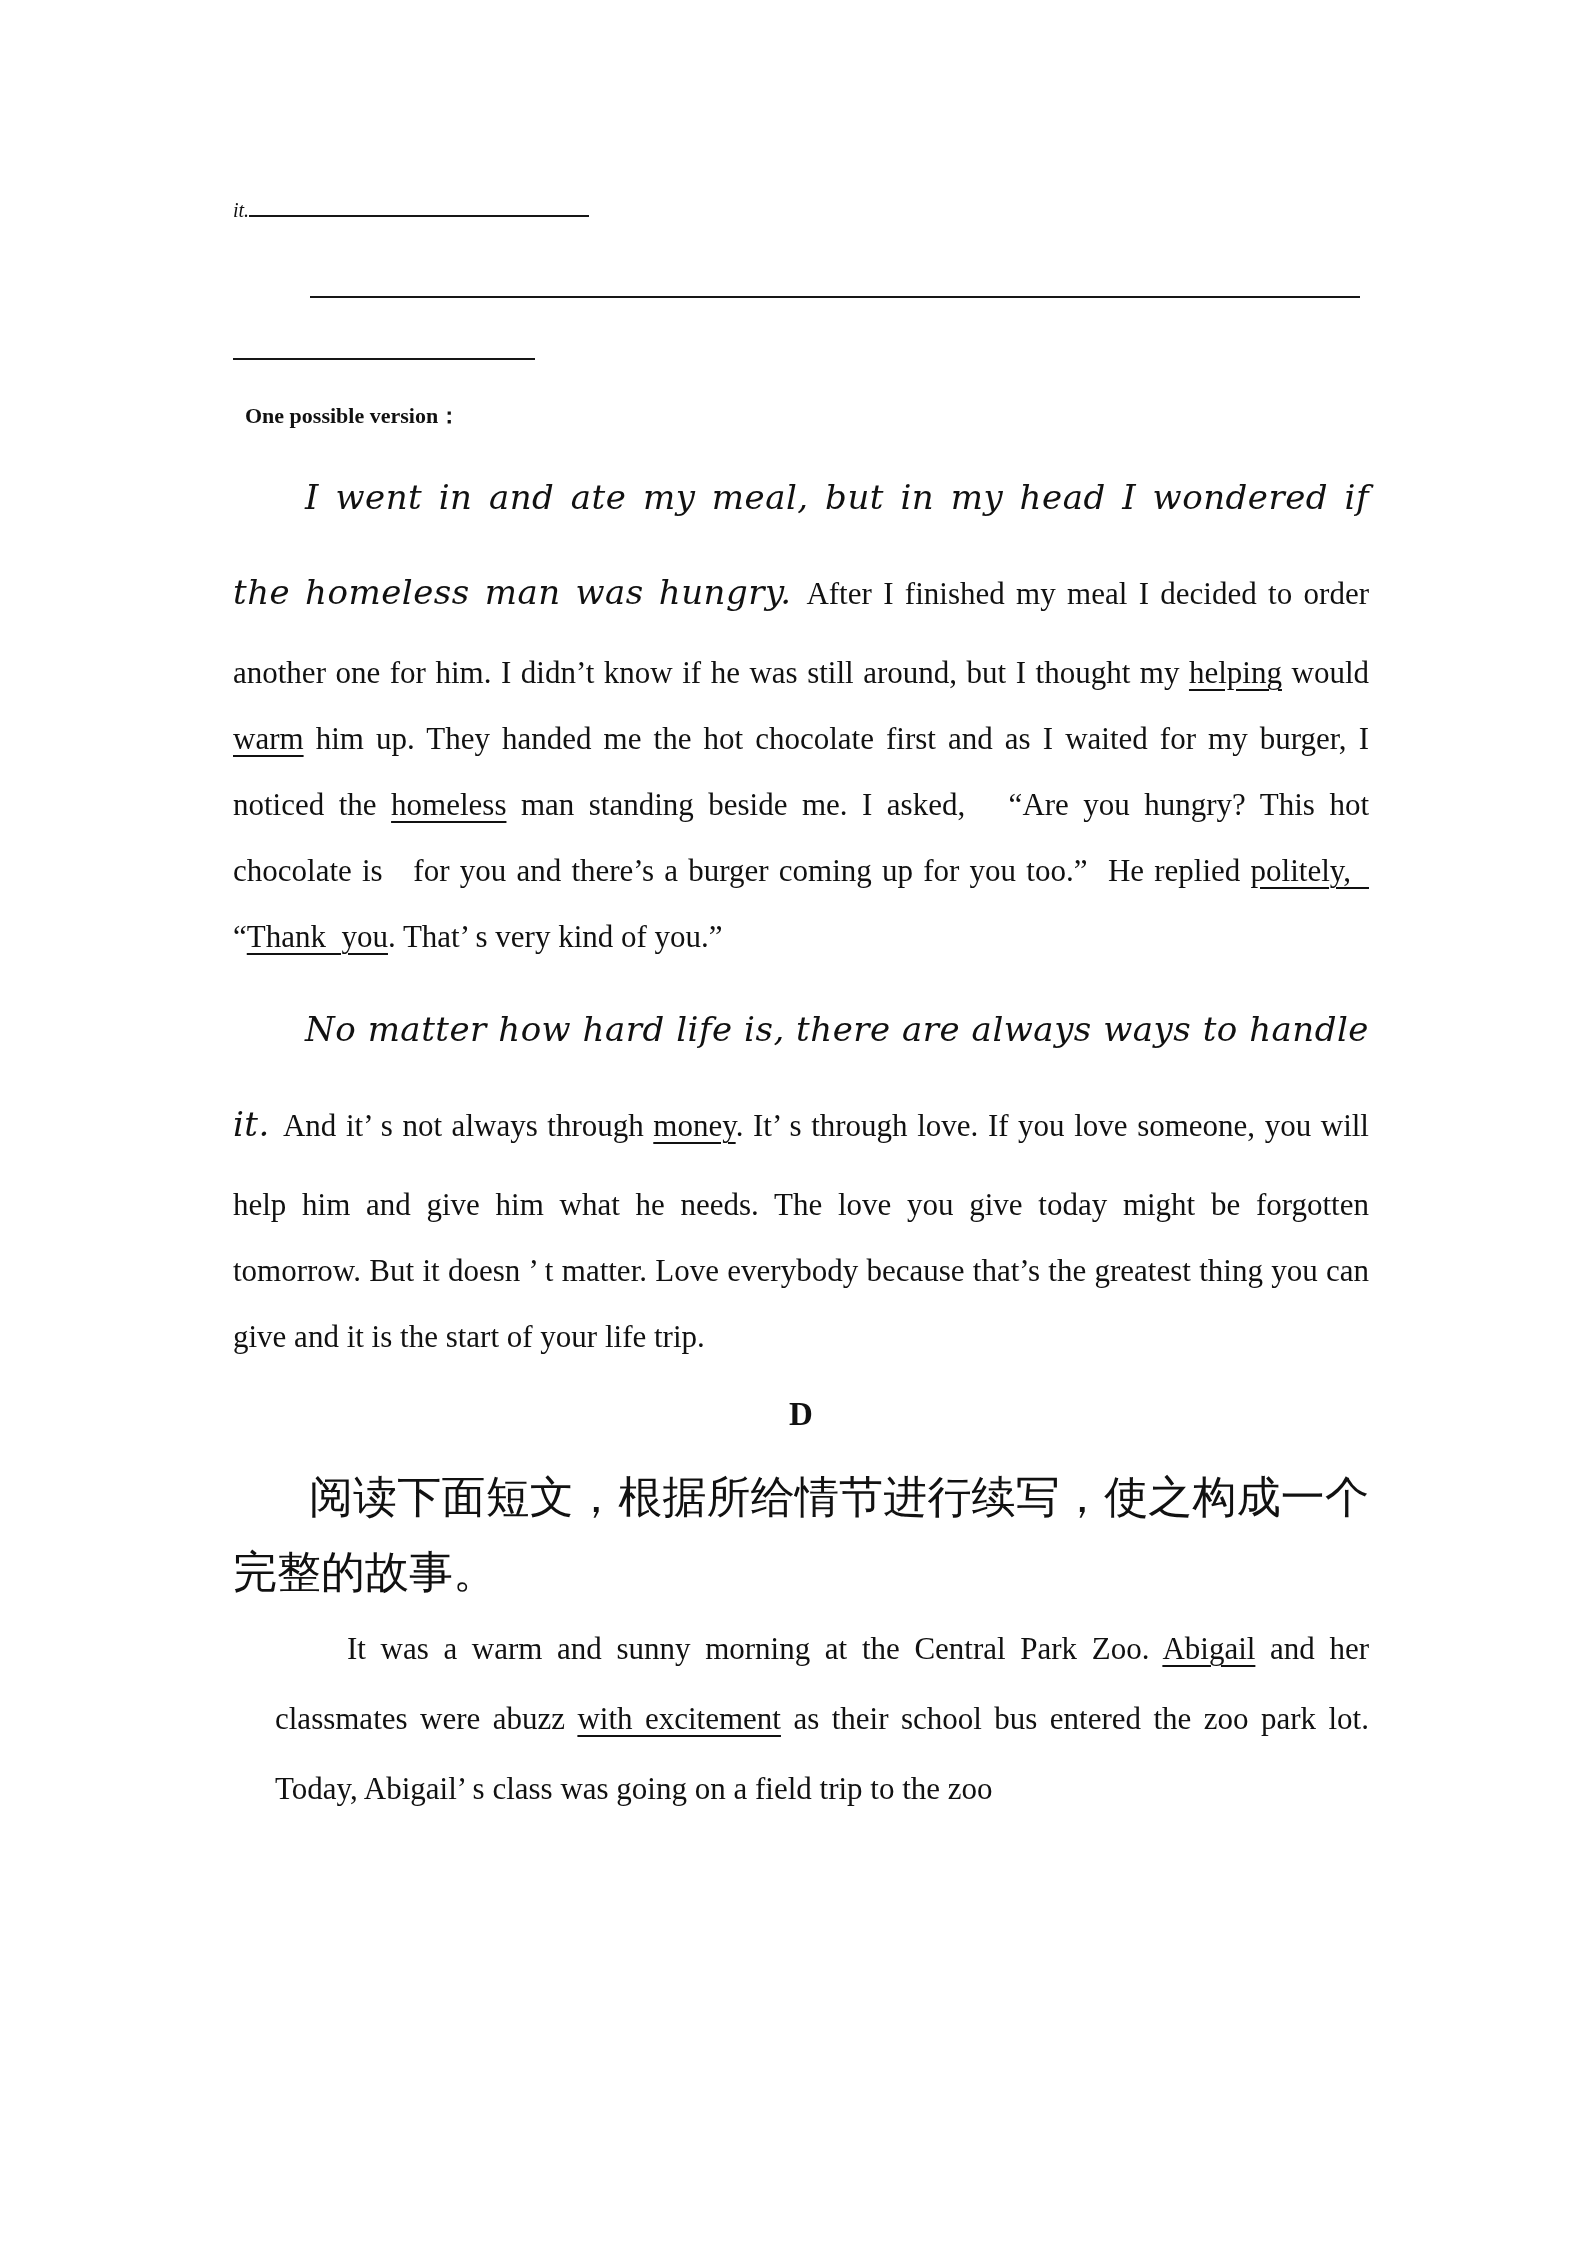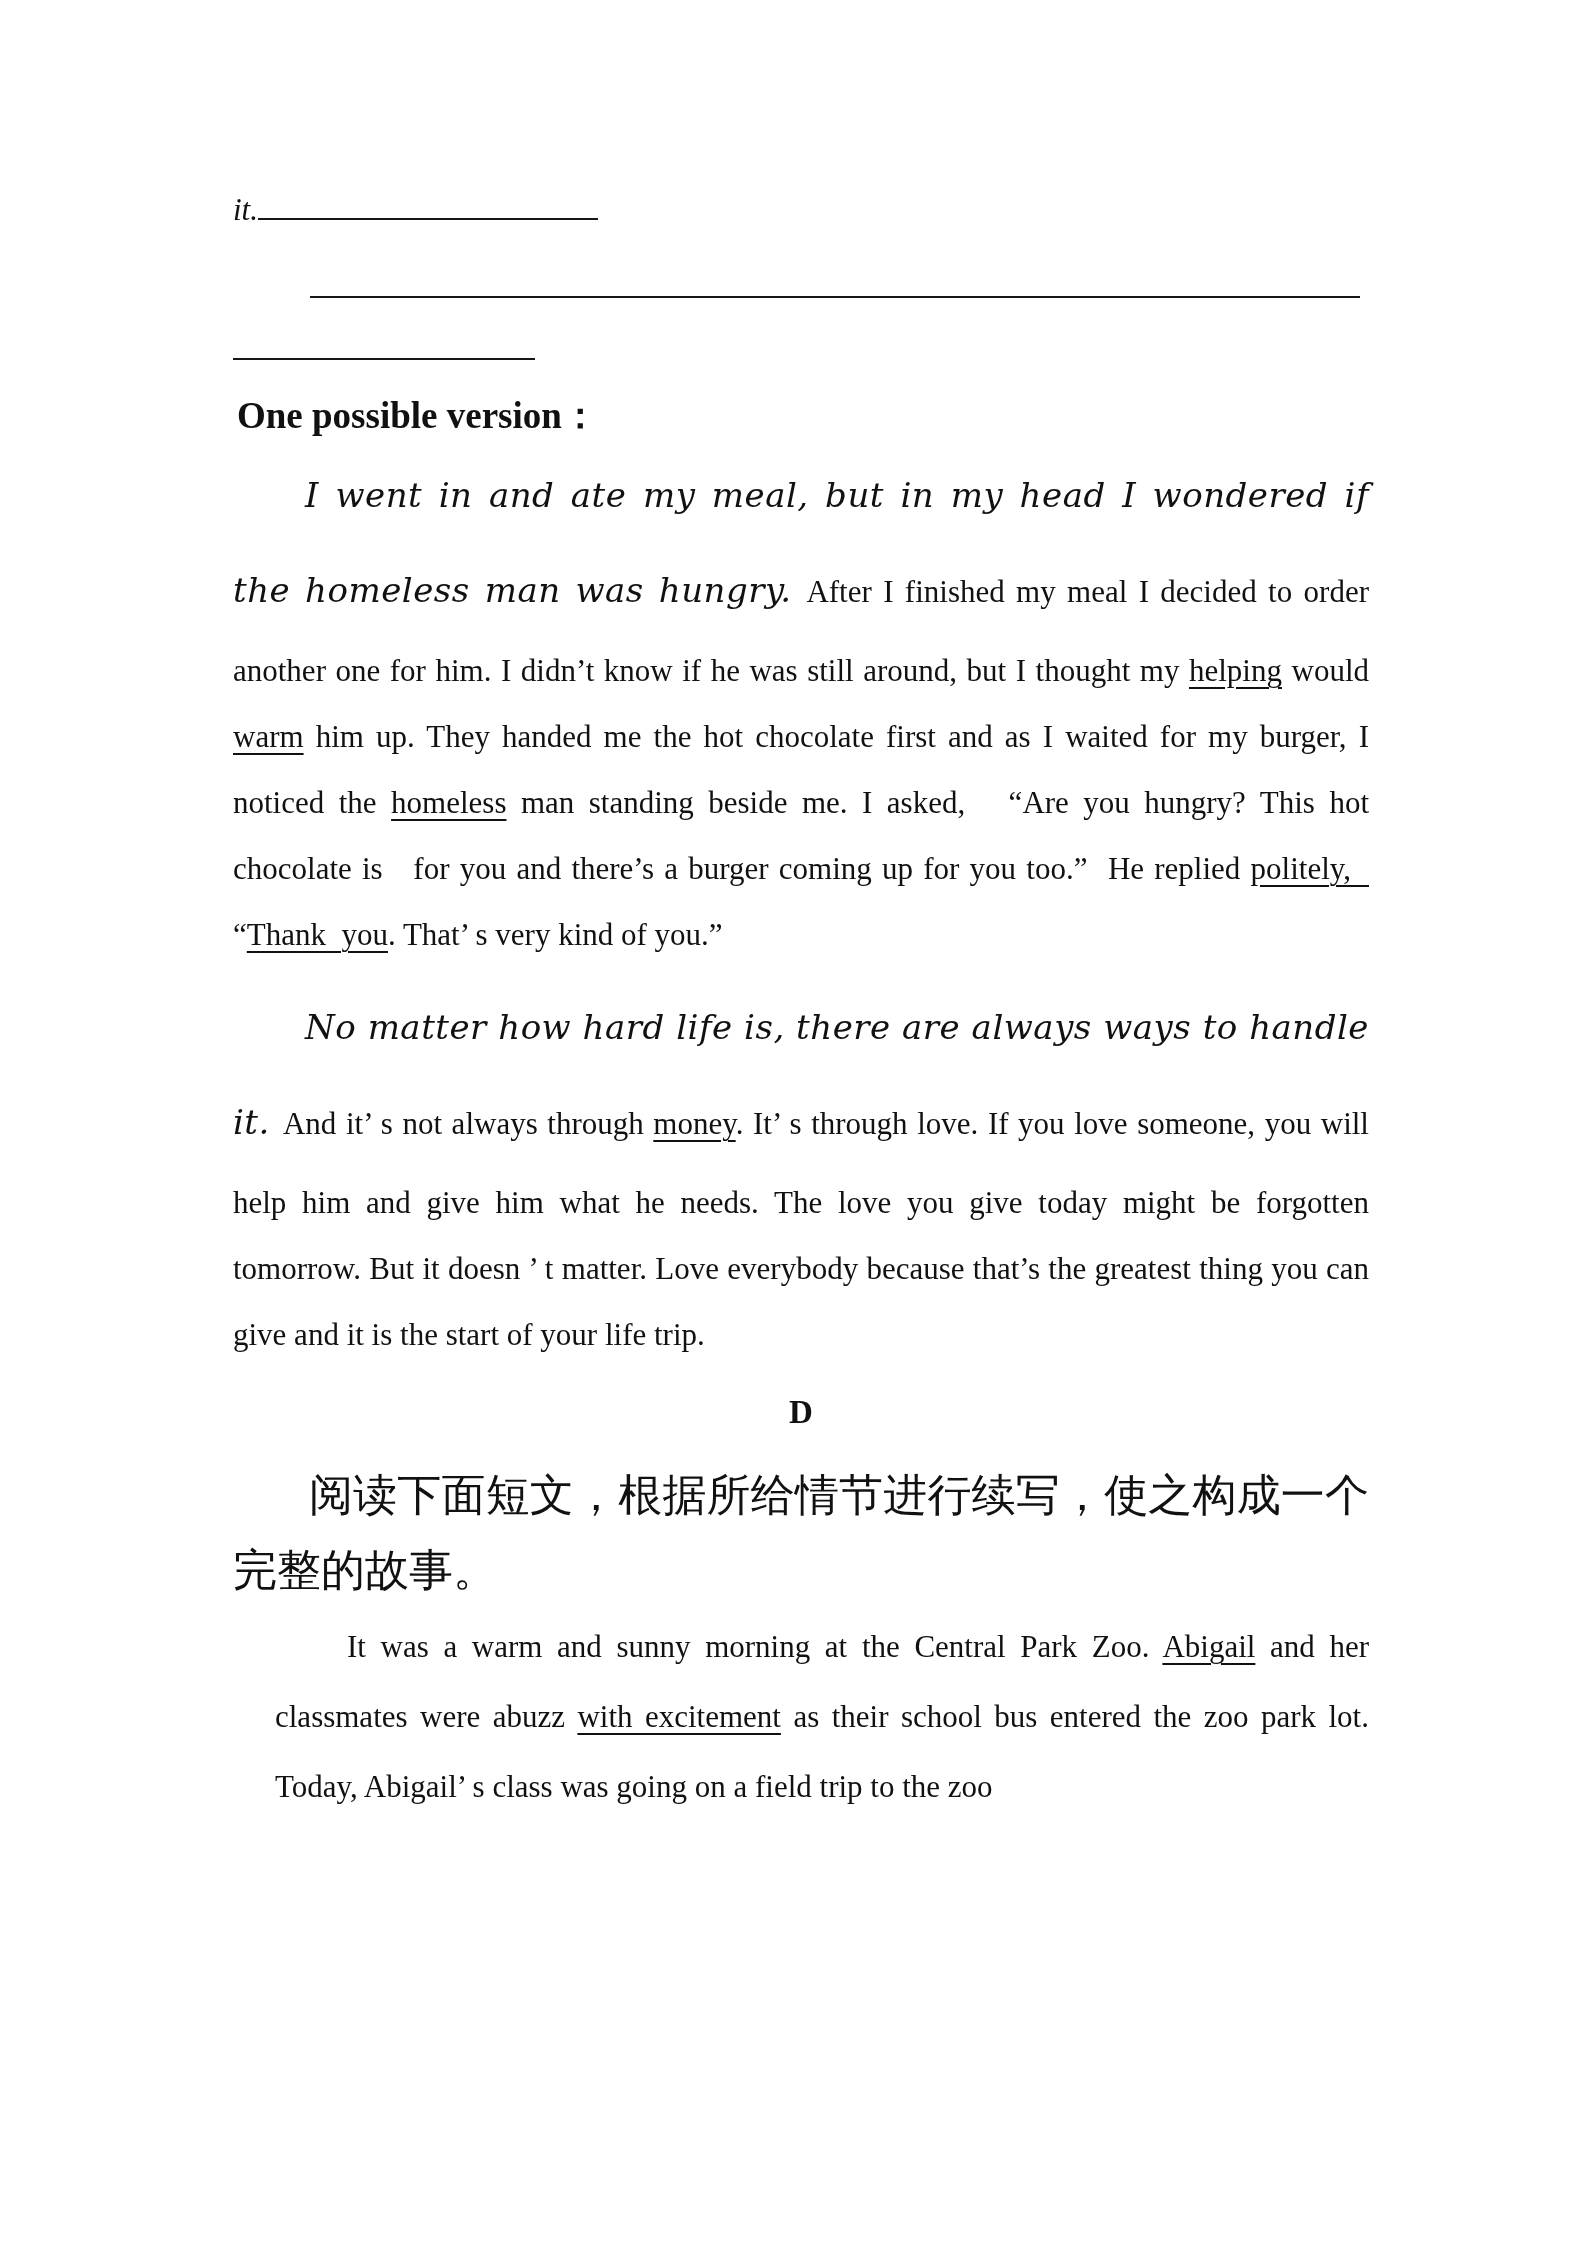--- a/index.html
+++ b/index.html
@@ -7,32 +7,32 @@
     position:relative;
     width:1587px;height:2245px;
     background:#ffffff;
     box-sizing:border-box;
     padding:190px 218px 0 233px;
     overflow:hidden;
     color:#111111;
     font-family:"Liberation Serif","DejaVu Serif",serif;
   }
   
-  .it-line{font-size:31px;line-height:40px;white-space:nowrap;}
+  .it-line{font-size:20px;line-height:40px;white-space:nowrap;}
   .frag{font-style:italic;}
   .blank{
     display:inline-block;width:340px;height:2px;
     border-bottom:2px solid #161616;vertical-align:baseline;
   }
   
   .rule{height:0;border-bottom:2px solid #161616;}
   .rule-long{margin:66px 0 0 77px;width:1050px;}
   .rule-short{margin:60px 0 0 0;width:302px;}
   
-  .hd{font-weight:bold;font-size:37px;line-height:44px;margin:4px;}
+  .hd{font-weight:bold;font-size:22px;line-height:44px;margin:12px;}
   .hd-opv{margin-top:34px;}
   .hd-p1{margin-top:22px;}
   .hd-p2{margin-top:28px;}
   
   .par{
     margin:0;font-size:31px;line-height:66px;
     text-align:justify;text-indent:72px;
   }
   .p1{margin-top:10px;}
   .p2{margin-top:12px;}

